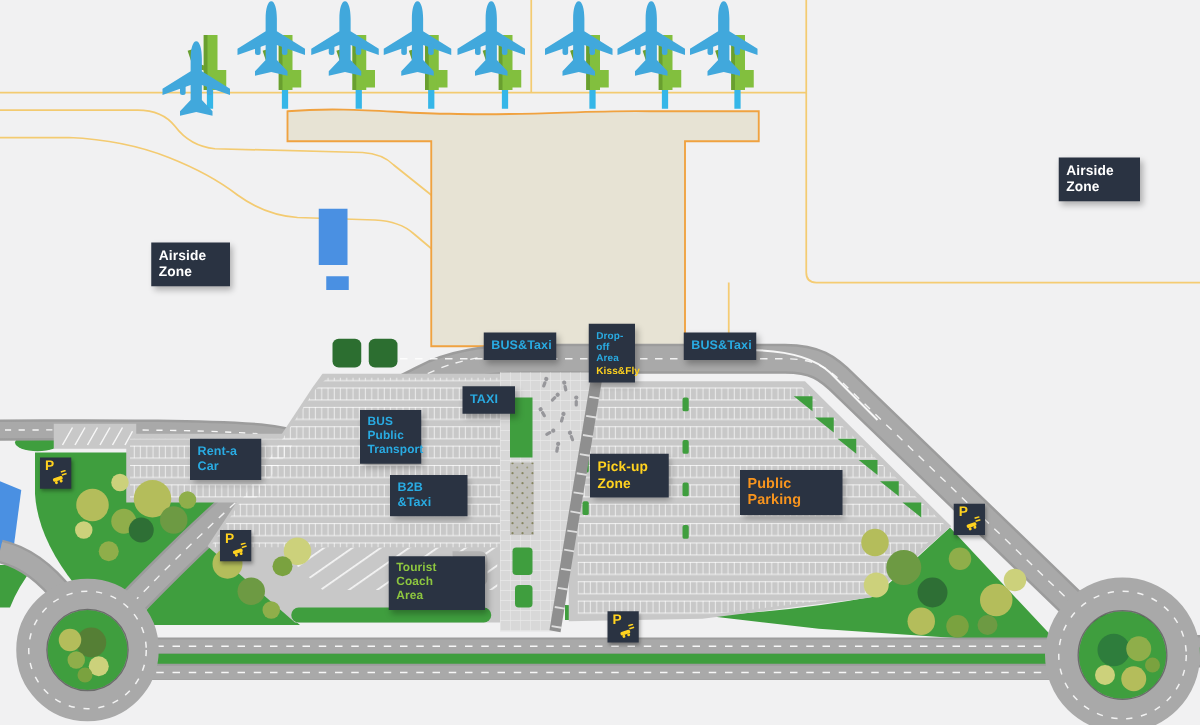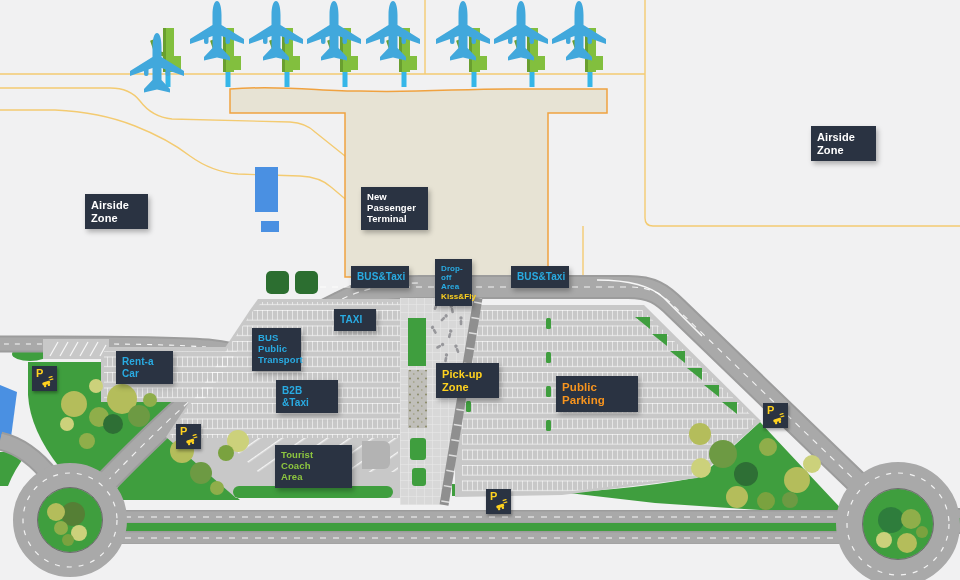--- a/index.html
+++ b/index.html
@@ -1,21 +1,21 @@
 <!DOCTYPE html>
 <html><head>
 <meta charset="utf-8">
 <style>
   html,body{margin:0;padding:0;background:#dcdcde;}
   #stage{position:relative;width:960px;height:580px;background:#f1f1f2;overflow:hidden;
          font-family:"Liberation Sans",sans-serif;}
   #map-art{position:absolute;left:0;top:0;}
   .sign{position:absolute;background:#2a3342;color:#fff;box-sizing:border-box;
         padding:5px 6px;font-weight:bold;font-size:10px;line-height:1.15;
-        box-shadow:2px 3px 5px rgba(0,0,0,.28);letter-spacing:.1px;}
+        box-shadow:2px 3px 5px rgba(0,0,0,.28);letter-spacing:.1px;margin-left:36px;}
   .cyan{color:#29abe2}.yellow{color:#ffd21f}.orange{color:#f7941e}
   .lgreen{color:#8dc63f}.pink{color:#e9566b}.white{color:#ffffff}
   .fs8{font-size:8px}.fs9{font-size:9.5px}.fs10{font-size:10px}
   .fs11{font-size:11px}.fs12{font-size:11.5px}
   .psign{position:absolute;width:25px;height:25px;background:#2a3342;
          box-shadow:1px 2px 3px rgba(0,0,0,.35);}
   .pletter{position:absolute;left:4px;top:1px;color:#ffd21f;font-weight:bold;font-size:11px;}
   .pcar{position:absolute;right:2px;bottom:3px;}
   .zarrow{display:block;margin-top:3px;}
 </style>
@@ -273,25 +273,20 @@
 <div class="sign fs11 white" style="left:85px;top:194px;width:63px">
   <div>Airside</div>
   <div>Zone</div>
 </div>
 
 <div class="sign fs11 white" style="left:811px;top:126px;width:65px">
   <div>Airside</div>
   <div>Zone</div>
 </div>
 
-<div class="sign fs9 white" style="left:361px;top:187px;width:67px">
-  <div>New</div>
-  <div>Passenger</div>
-  <div>Terminal</div>
-</div>
 
 <div class="sign fs10 cyan" style="left:351px;top:266px;width:58px">
   <div>BUS&amp;Taxi</div>
 </div>
 
 <div class="sign fs8" style="left:435px;top:259px;width:37px">
   <div class="cyan">Drop-off</div>
   <div class="cyan">Area</div>
   <div class="yellow">Kiss&amp;Fly</div>
 </div>

